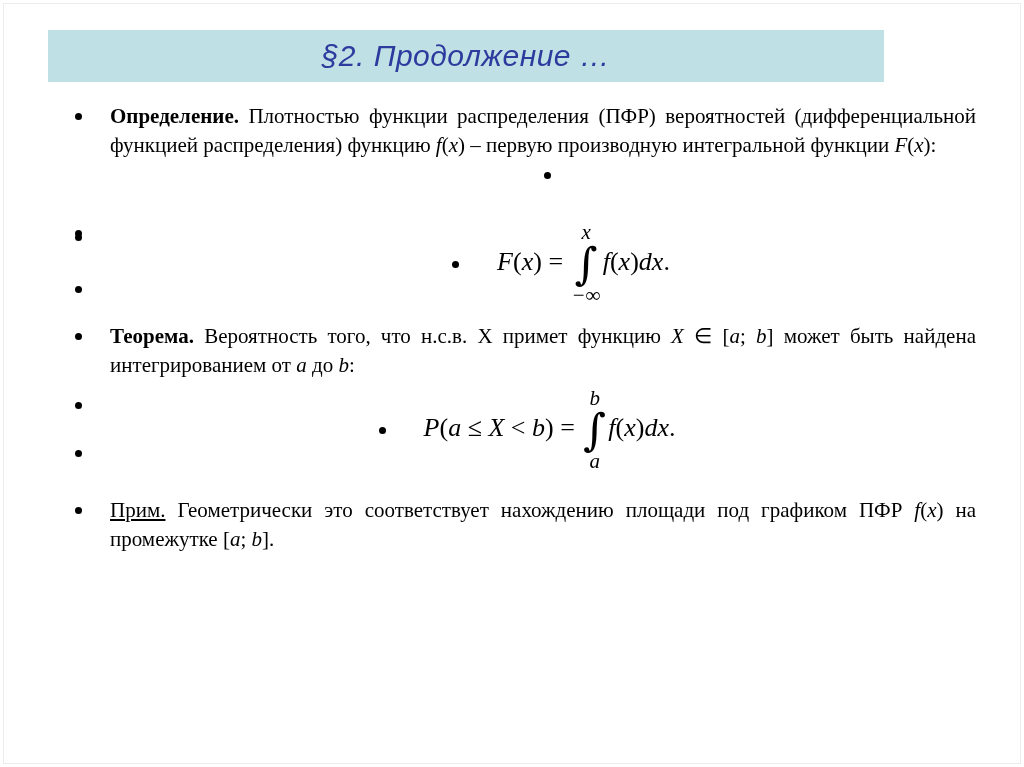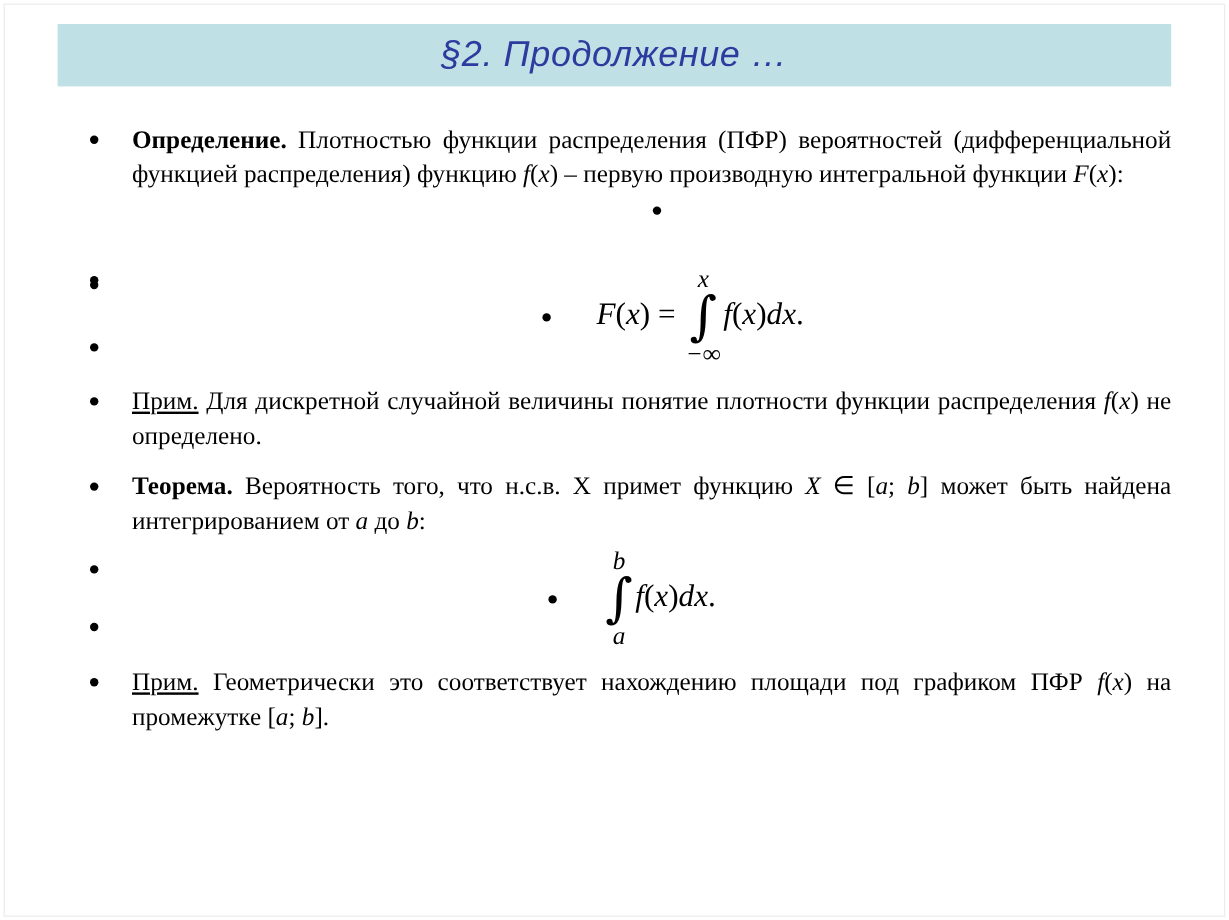--- a/index.html
+++ b/index.html
@@ -12,22 +12,22 @@
     overflow: hidden;
   }
   .frame {
     position: absolute;
     top: 3px; left: 3px; right: 3px; bottom: 3px;
     border: 1px solid #ececec;
     pointer-events: none;
   }
   .header {
     position: absolute;
-    left: 48px; top: 20px;
-    width: 928px; height: 52px;
+    left: 48px; top: 30px;
+    width: 836px; height: 52px;
     background: #bfe0e4;
     display: flex; align-items: center; justify-content: center; text-align: right;
   }
   .title {
     font-family: "Liberation Sans", sans-serif;
     font-style: italic;
     font-size: 30px;
     color: #2d3a9e;
     letter-spacing: 0.5px;
   }
@@ -48,21 +48,21 @@
     left: 27px;
     top: 11px;
     width: 7px; height: 7px;
     border-radius: 50%;
     background: #000;
   }
   .p1 { margin-top: 20px; }
   .p2 { margin-top: 13px; }
   .p3 { margin-top: 11px; }
   .p4 { margin-top: 13px; }
-  .p5 { margin-top: 12px; }
+  .p5 { margin-top: 23px; }
 
   .run-b { font-weight: bold; }
   .run-i { font-style: italic; }
   .run-u { text-decoration: underline; }
 
   .formula-section { position: relative; }
   .formula-row {
     display: flex;
     justify-content: center;
     align-items: center;
@@ -155,38 +155,34 @@
           <span><span class="run-i">F</span><span>(</span><span class="run-i">x</span><span>) = </span></span><span class="int-col">
               <span class="int-limit">x</span>
               <span class="int-sign">∫</span>
               <span class="int-limit">−∞</span>
             </span><span><span class="run-i">f</span><span>(</span><span class="run-i">x</span><span>)</span><span class="run-i">dx</span><span>.</span></span>
         </span>
       </span>
     </div>
   </div>
 
-  <div class="para p3">
-    <span class="dot"></span>
-    <span><span class="run-u">Прим.</span><span> Для дискретной случайной величины понятие плотности функции распределения </span><span class="run-i">f</span><span>(</span><span class="run-i">x</span><span>) не определено.</span></span>
-  </div>
 
   <div class="para p4">
     <span class="dot"></span>
     <span><span class="run-b">Теорема.</span><span> Вероятность того, что н.с.в. X примет функцию </span><span class="run-i">X</span><span> ∈ [</span><span class="run-i">a</span><span>; </span><span class="run-i">b</span><span>] может быть найдена интегрированием от </span><span class="run-i">a</span><span> до </span><span class="run-i">b</span><span>:</span></span>
   </div>
 
   <div class="formula-section fs3">
     <span class="empty-dot ed-top"></span>
     <span class="empty-dot ed-bottom"></span>
     <div class="formula-row" style="height:100%">
       <span class="formula-inner">
         <span class="fdot"></span>
         <span class="ftext">
-          <span class="int-col">
+          <span><span class="run-i">P</span><span>(</span><span class="run-i">a</span><span> ≤ </span><span class="run-i">X</span><span> &lt; </span><span class="run-i">b</span><span>) = </span></span><span class="int-col">
               <span class="int-limit">b</span>
               <span class="int-sign">∫</span>
               <span class="int-limit">a</span>
             </span><span><span class="run-i">f</span><span>(</span><span class="run-i">x</span><span>)</span><span class="run-i">dx</span><span>.</span></span>
         </span>
       </span>
     </div>
   </div>
 
   <div class="para p5">

